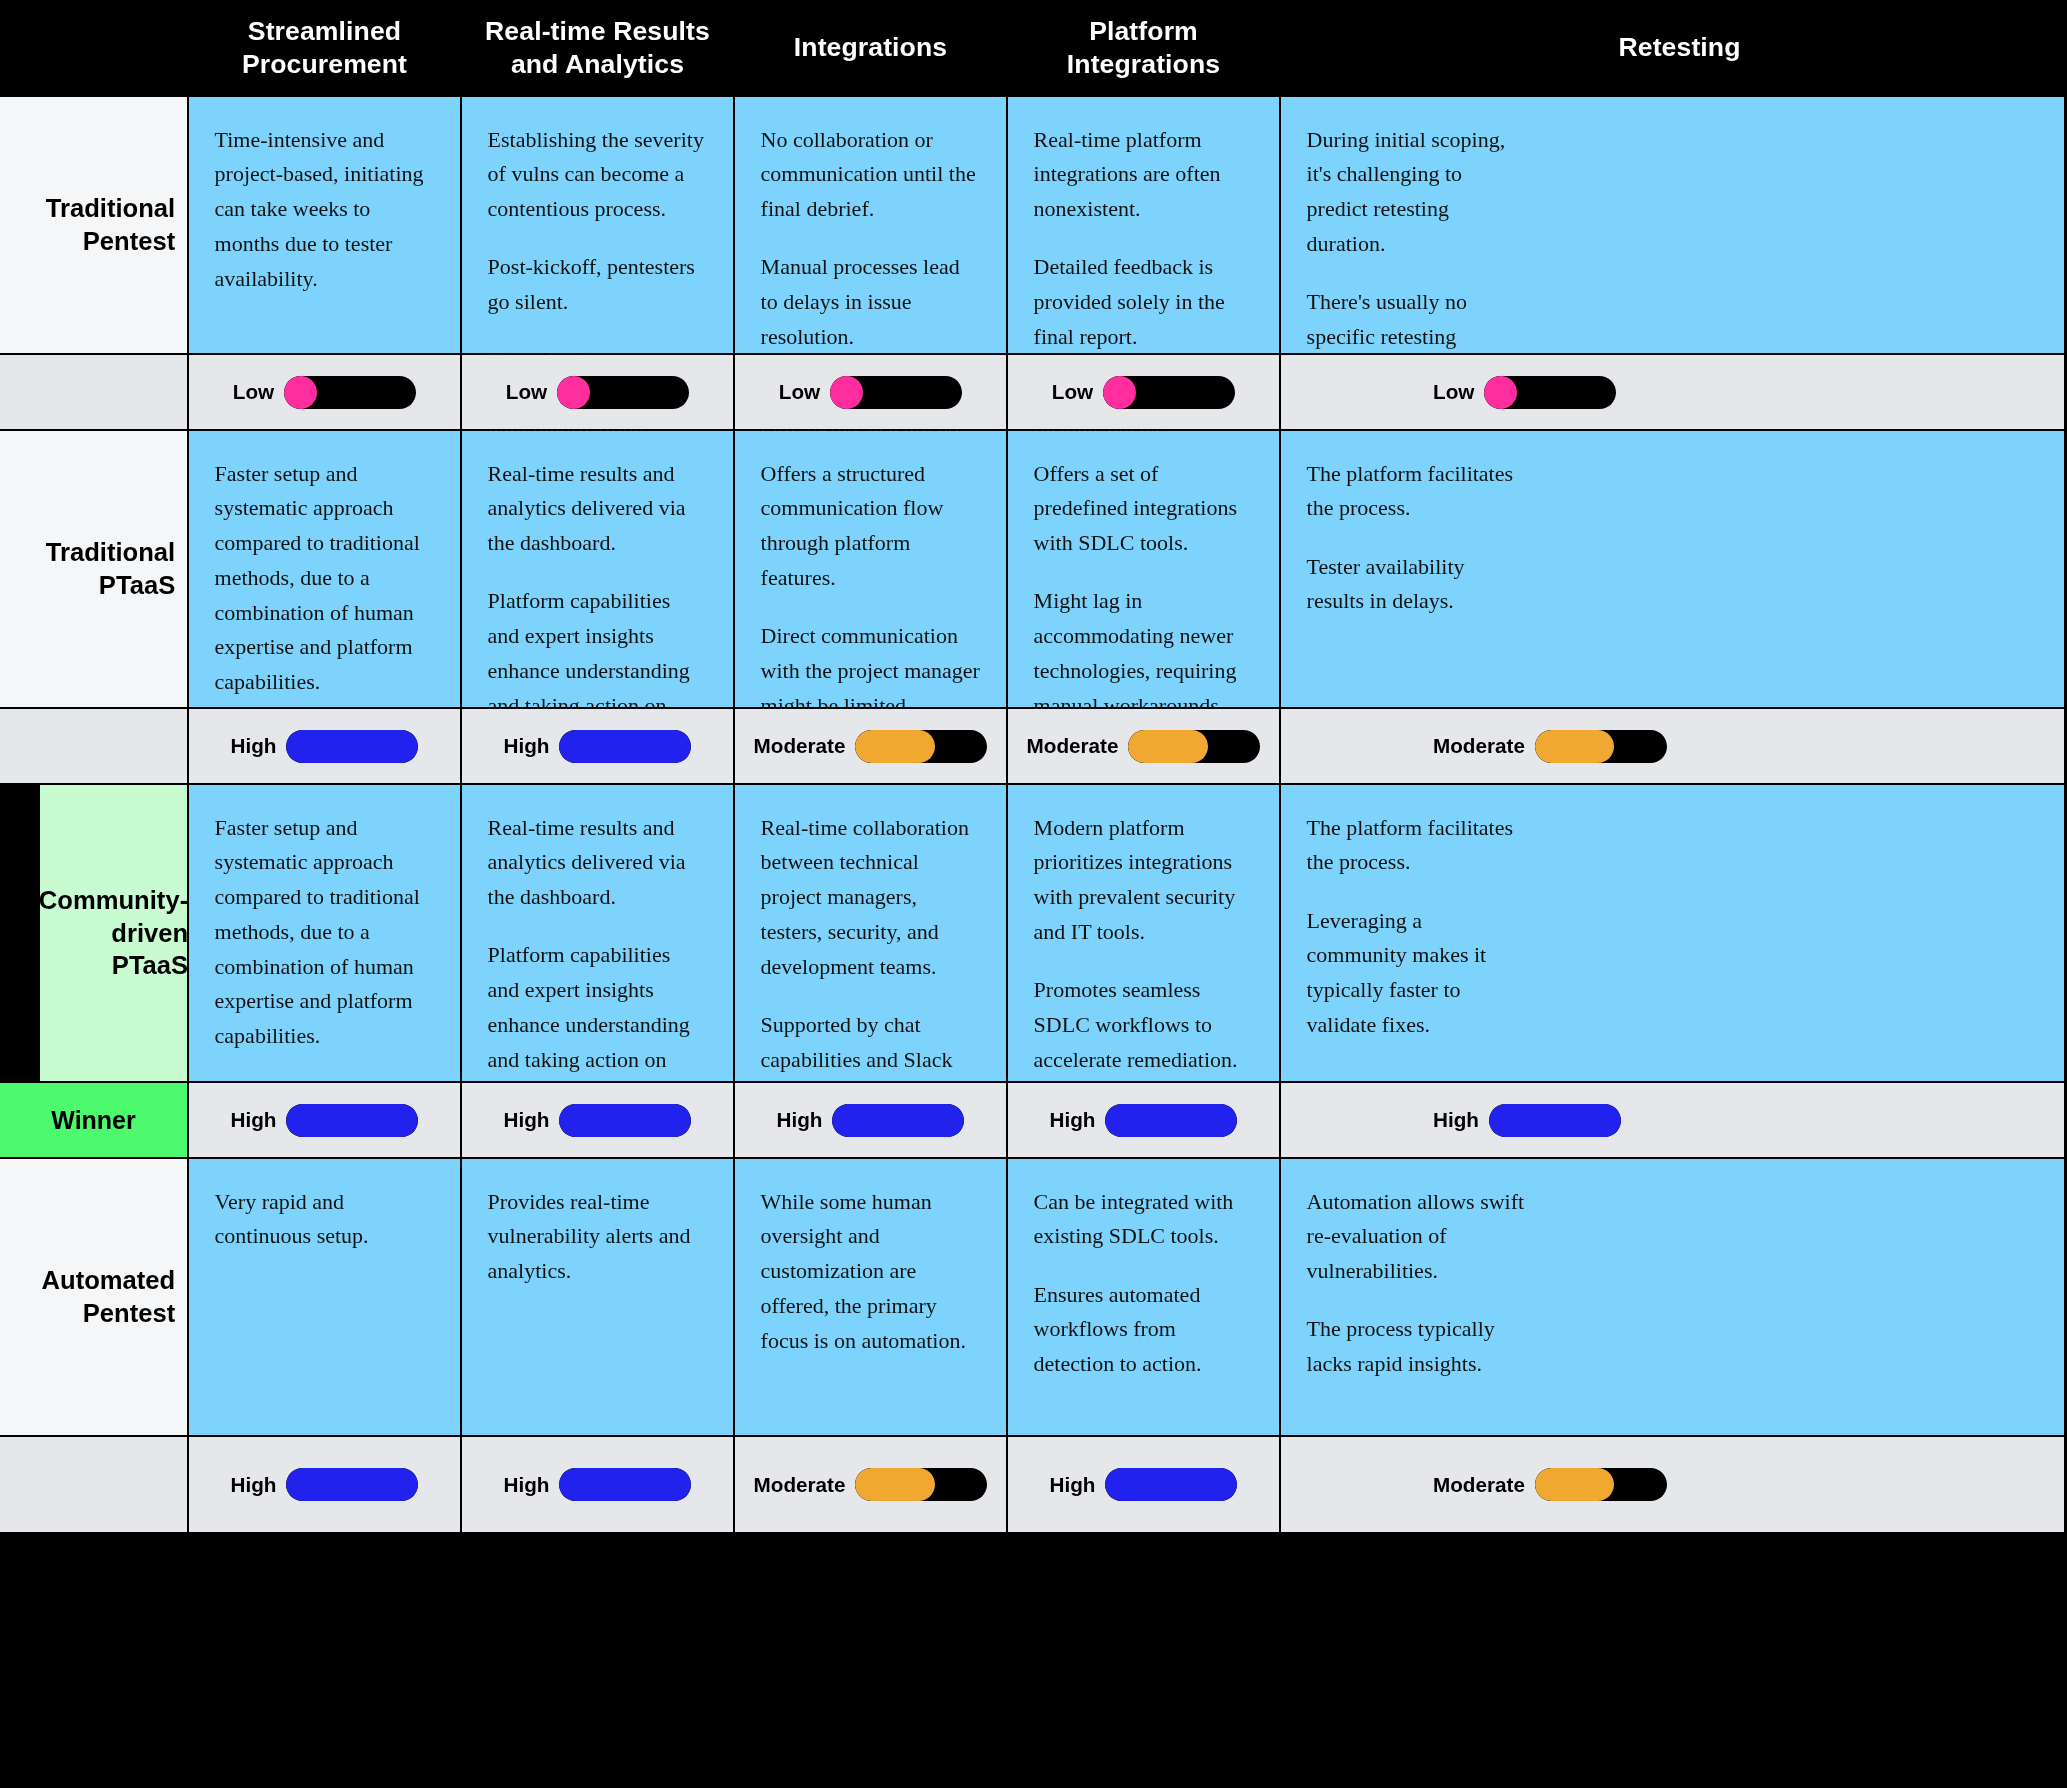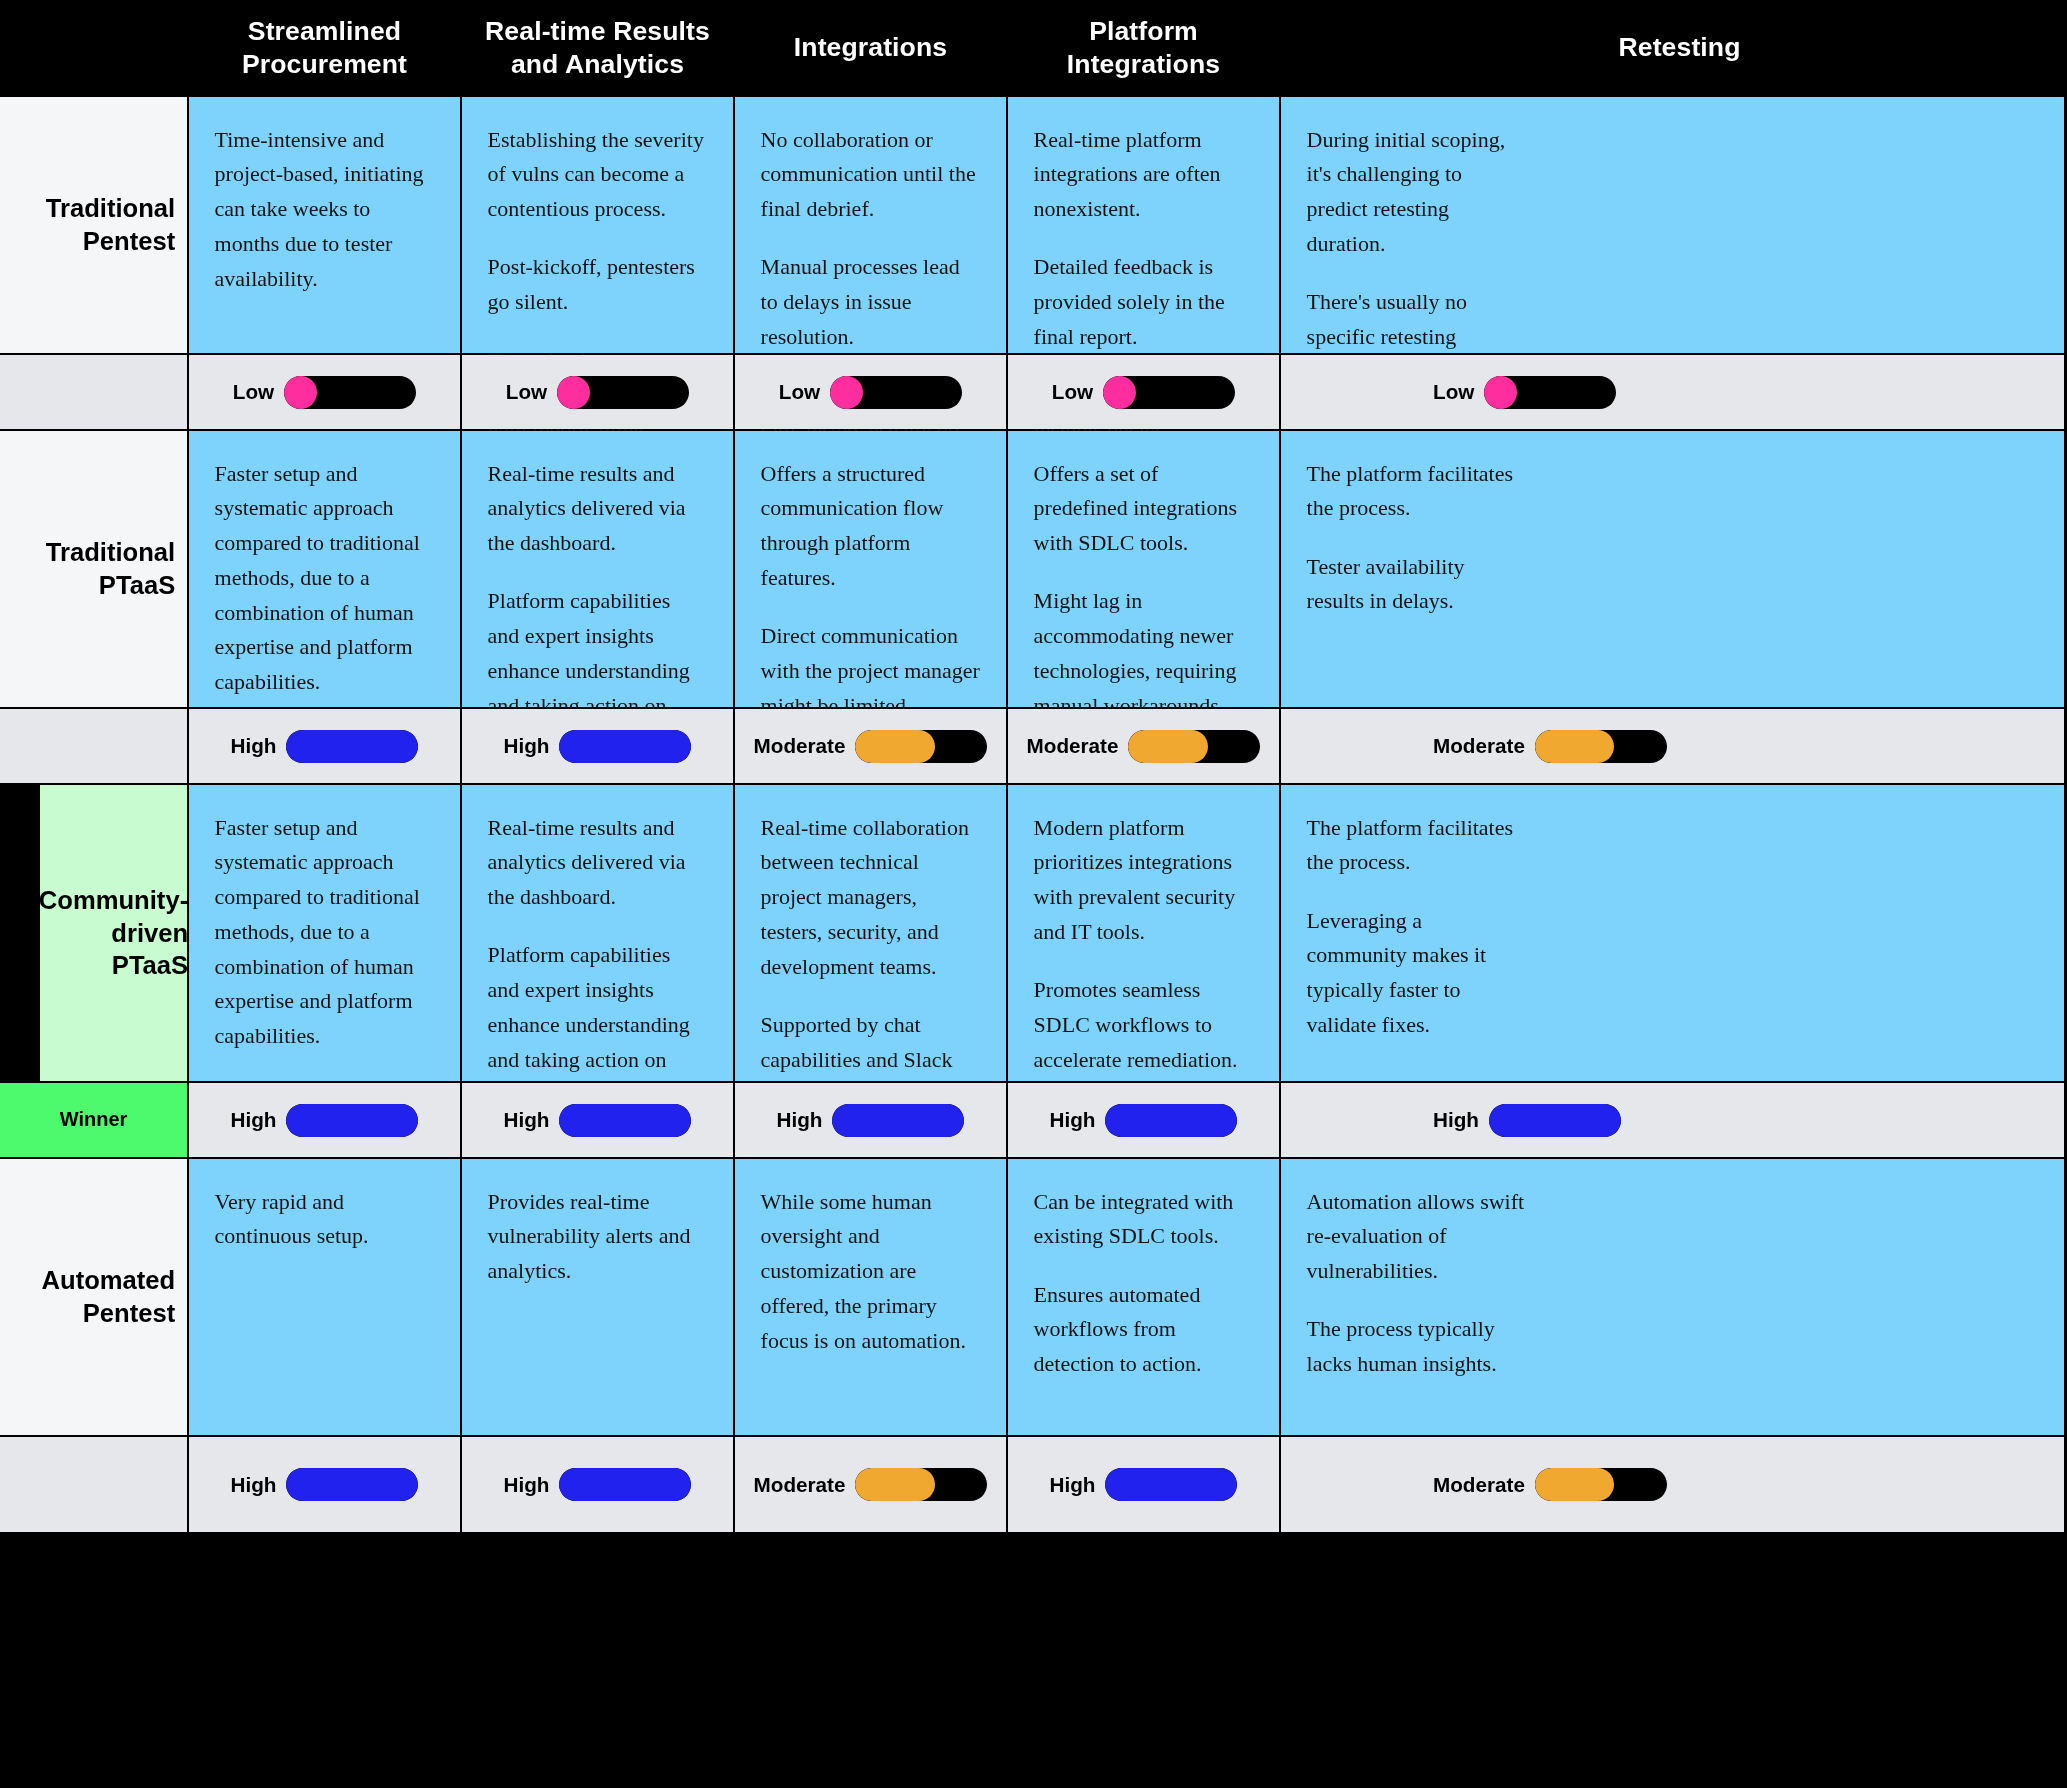--- a/index.html
+++ b/index.html
@@ -43,21 +43,21 @@
     justify-content: center;
     text-align: right;
     font-size: 25.6px;
     font-weight: bold;
     color: #000000;
     line-height: 1.28;
     padding: 0 11.8px;
   }
   .lbl.winner-row {
     background: #4dfa6e;
-    font-size: 20px;
+    font-size: 25px;
     font-weight: bold;
   }
   .lbl.highlight {
     background: #c9fbd0;
     margin-left: 40px;
   }
   .lbl.rate-blank {
     background: #e5e7eb;
   }
 
@@ -284,21 +284,21 @@
     </div>
     <div class="cell">
       <p>While some human oversight and customization are offered, the primary focus is on automation.</p>
     </div>
     <div class="cell">
       <p>Can be integrated with existing SDLC tools.</p>
       <p>Ensures automated workflows from detection to action.</p>
     </div>
     <div class="cell last">
       <p>Automation allows swift re-evaluation of vulnerabilities.</p>
-      <p>The process typically lacks human insights.</p>
+      <p>The process typically lacks rapid insights.</p>
     </div>
     <div class="lbl rate-blank"></div>
     <div class="rate">
       <span class="rlabel">High</span>
       <div class="bar">
         <div class="fill" style="width: 100%; background: rgb(34, 34, 238);"></div>
       </div>
     </div>
     <div class="rate">
       <span class="rlabel">High</span>

